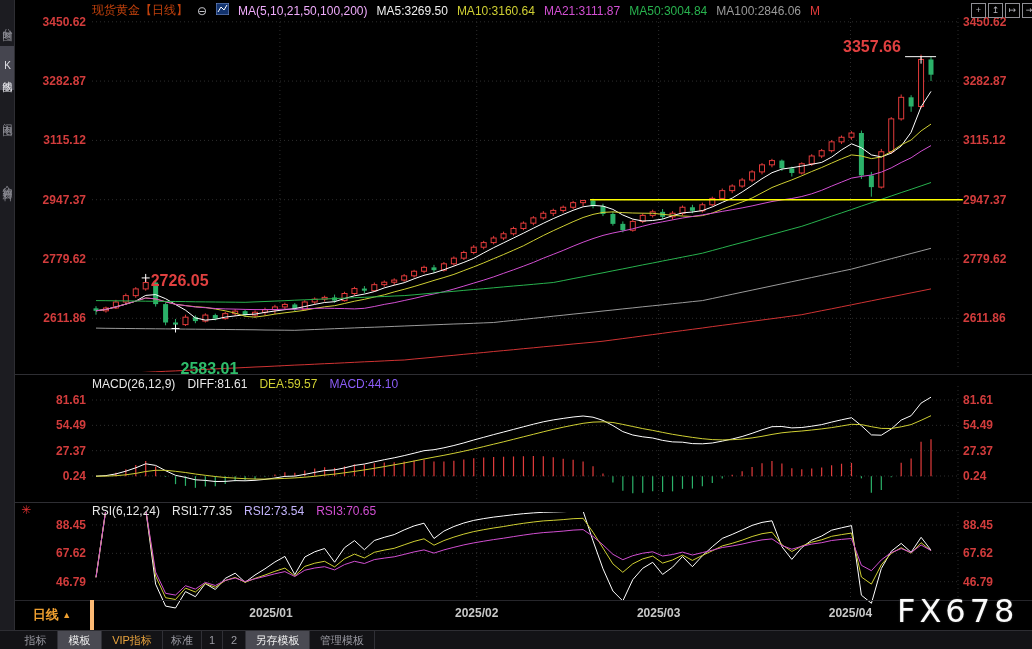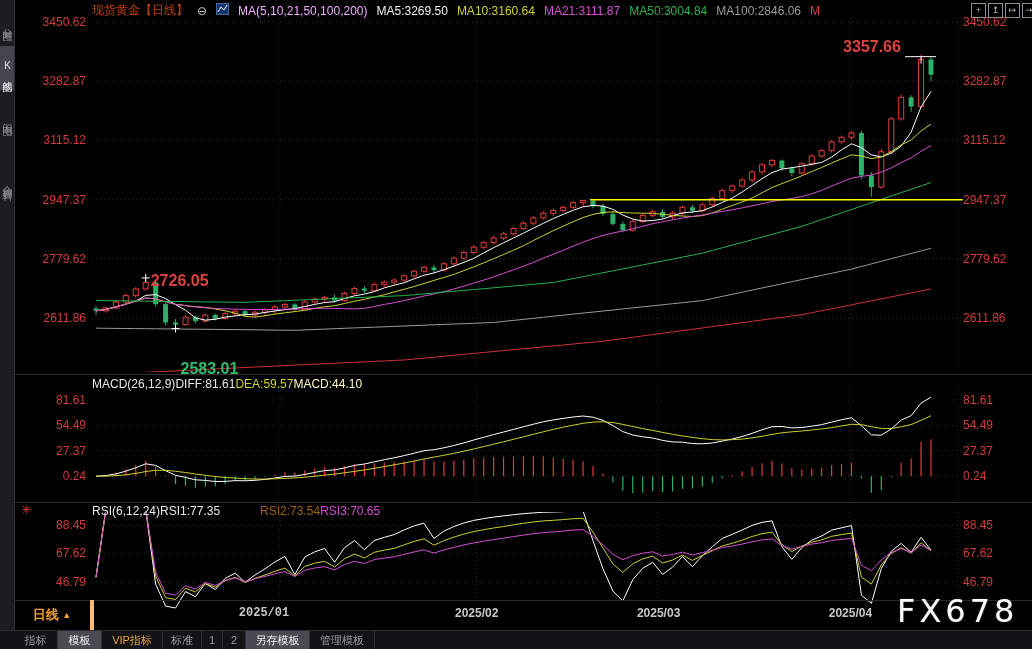--- a/index.html
+++ b/index.html
@@ -8,27 +8,27 @@
   #chart-svg{position:absolute;left:0;top:0;z-index:1;}
   .ov{position:absolute;z-index:3;white-space:nowrap;}
   
   .sidebar{left:0;top:0;width:14px;height:649px;background:#1c1c21;border-right:1px solid #2e2e33;z-index:4;}
   .side-tab{position:absolute;left:0;width:14px;writing-mode:vertical-rl;text-orientation:upright;
             font-size:10px;color:#8a8a92;letter-spacing:2px;text-align:center;cursor:pointer;}
   .side-tab.sel{background:#45454f;color:#e0e0e6;}
   
   .hdr{left:92px;top:2px;display:flex;gap:9px;font-size:12px;align-items:center;}
   .hdr .sym{color:#c2410c;}
-  .subhdr{display:flex;gap:0;font-size:12px;}
+  .subhdr{display:flex;gap:12px;font-size:12px;}
   .icon-btns{left:971px;top:3px;display:flex;gap:2px;}
   .icon-btn{width:13px;height:13px;border:1px solid #8f8f95;color:#b8b8c0;font-size:9px;
             line-height:12px;text-align:center;display:inline-block;cursor:pointer;}
   .minus-ic{color:#c2c2c8;font-size:12px;cursor:pointer;}
   
-  .tick{position:absolute;font-size:12px;color:#d23c3c;z-index:2;}
+  .tick{position:absolute;font-size:12px;color:#d23c3c;z-index:2;font-weight:bold;}
   .tickL{left:14px;width:72px;text-align:right;}
   .tickR{left:963px;width:66px;text-align:left;}
   .ann{position:absolute;font-size:16px;font-weight:bold;z-index:3;}
   .datelab{position:absolute;top:606px;width:60px;text-align:center;font-size:12px;
            font-weight:700;color:#c8c8c8;z-index:2;}
   
   .daterow{left:14px;top:600px;width:1018px;height:30px;border-top:1px solid #26262b;z-index:2;}
   .periodbox{left:14px;top:600px;width:76px;height:30px;border-right:4px solid #fdba74;
              color:#f0a030;font-size:13px;font-weight:bold;line-height:30px;text-align:center;cursor:pointer;}
   .periodbox .arr{font-size:9px;vertical-align:1px;}
@@ -570,28 +570,28 @@
   <span class="icon-btn">+</span>
   <span class="icon-btn">↥</span>
   <span class="icon-btn">↦</span>
   <span class="icon-btn">⇥</span>
 </div>
 
 <div class="ov subhdr" style="left:92px;top:377px;">
   <span style="color: rgb(232, 232, 232);">MACD(26,12,9)</span>
   <span style="color: rgb(232, 232, 232);">DIFF:81.61</span>
   <span style="color: rgb(207, 207, 51);">DEA:59.57</span>
-  <span style="color: #fef9c3;">MACD:44.10</span>
+  <span style="color: #8b5cf6;">MACD:44.10</span>
 </div>
 
 <span class="ov starburst">✳</span>
 <div class="ov subhdr" style="left:92px;top:504px;">
   <span style="color: rgb(232, 232, 232);">RSI(6,12,24)</span>
   <span style="color: rgb(232, 232, 232);">RSI1:77.35</span>
-  <span style="color: #a16207; margin-left: 40px;">RSI2:73.54</span>
+  <span style="color: #c4b5fd;">RSI2:73.54</span>
   <span style="color: rgb(210, 79, 210);">RSI3:70.65</span>
 </div>
 
 <div class="ov daterow"></div>
 <div class="ov periodbox">
   <span>日线</span> <span class="arr">▲</span>
 </div>
 <div class="ov watermark">FX678</div>
 
 <div class="ov footer">
@@ -627,16 +627,16 @@
 <div class="tick tickL" style="top: 443.66px;">27.37</div>
 <div class="tick tickR" style="top: 443.66px;">27.37</div>
 <div class="tick tickL" style="top: 469px;">0.24</div>
 <div class="tick tickR" style="top: 469px;">0.24</div>
 <div class="tick tickL" style="top: 518px;">88.45</div>
 <div class="tick tickR" style="top: 518px;">88.45</div>
 <div class="tick tickL" style="top: 546.35px;">67.62</div>
 <div class="tick tickR" style="top: 546.35px;">67.62</div>
 <div class="tick tickL" style="top: 574.7px;">46.79</div>
 <div class="tick tickR" style="top: 574.7px;">46.79</div>
-<div class="datelab" style="left: 234px; font-family: Liberation Mono, monospace;">2025/01</div>
+<div class="datelab" style="left: 241px;">2025/01</div>
 <div class="datelab" style="left: 446.72px;">2025/02</div>
 <div class="datelab" style="left: 628.631px;">2025/03</div>
 <div class="datelab" style="left: 820.482px;">2025/04</div>
 
 </body></html>

